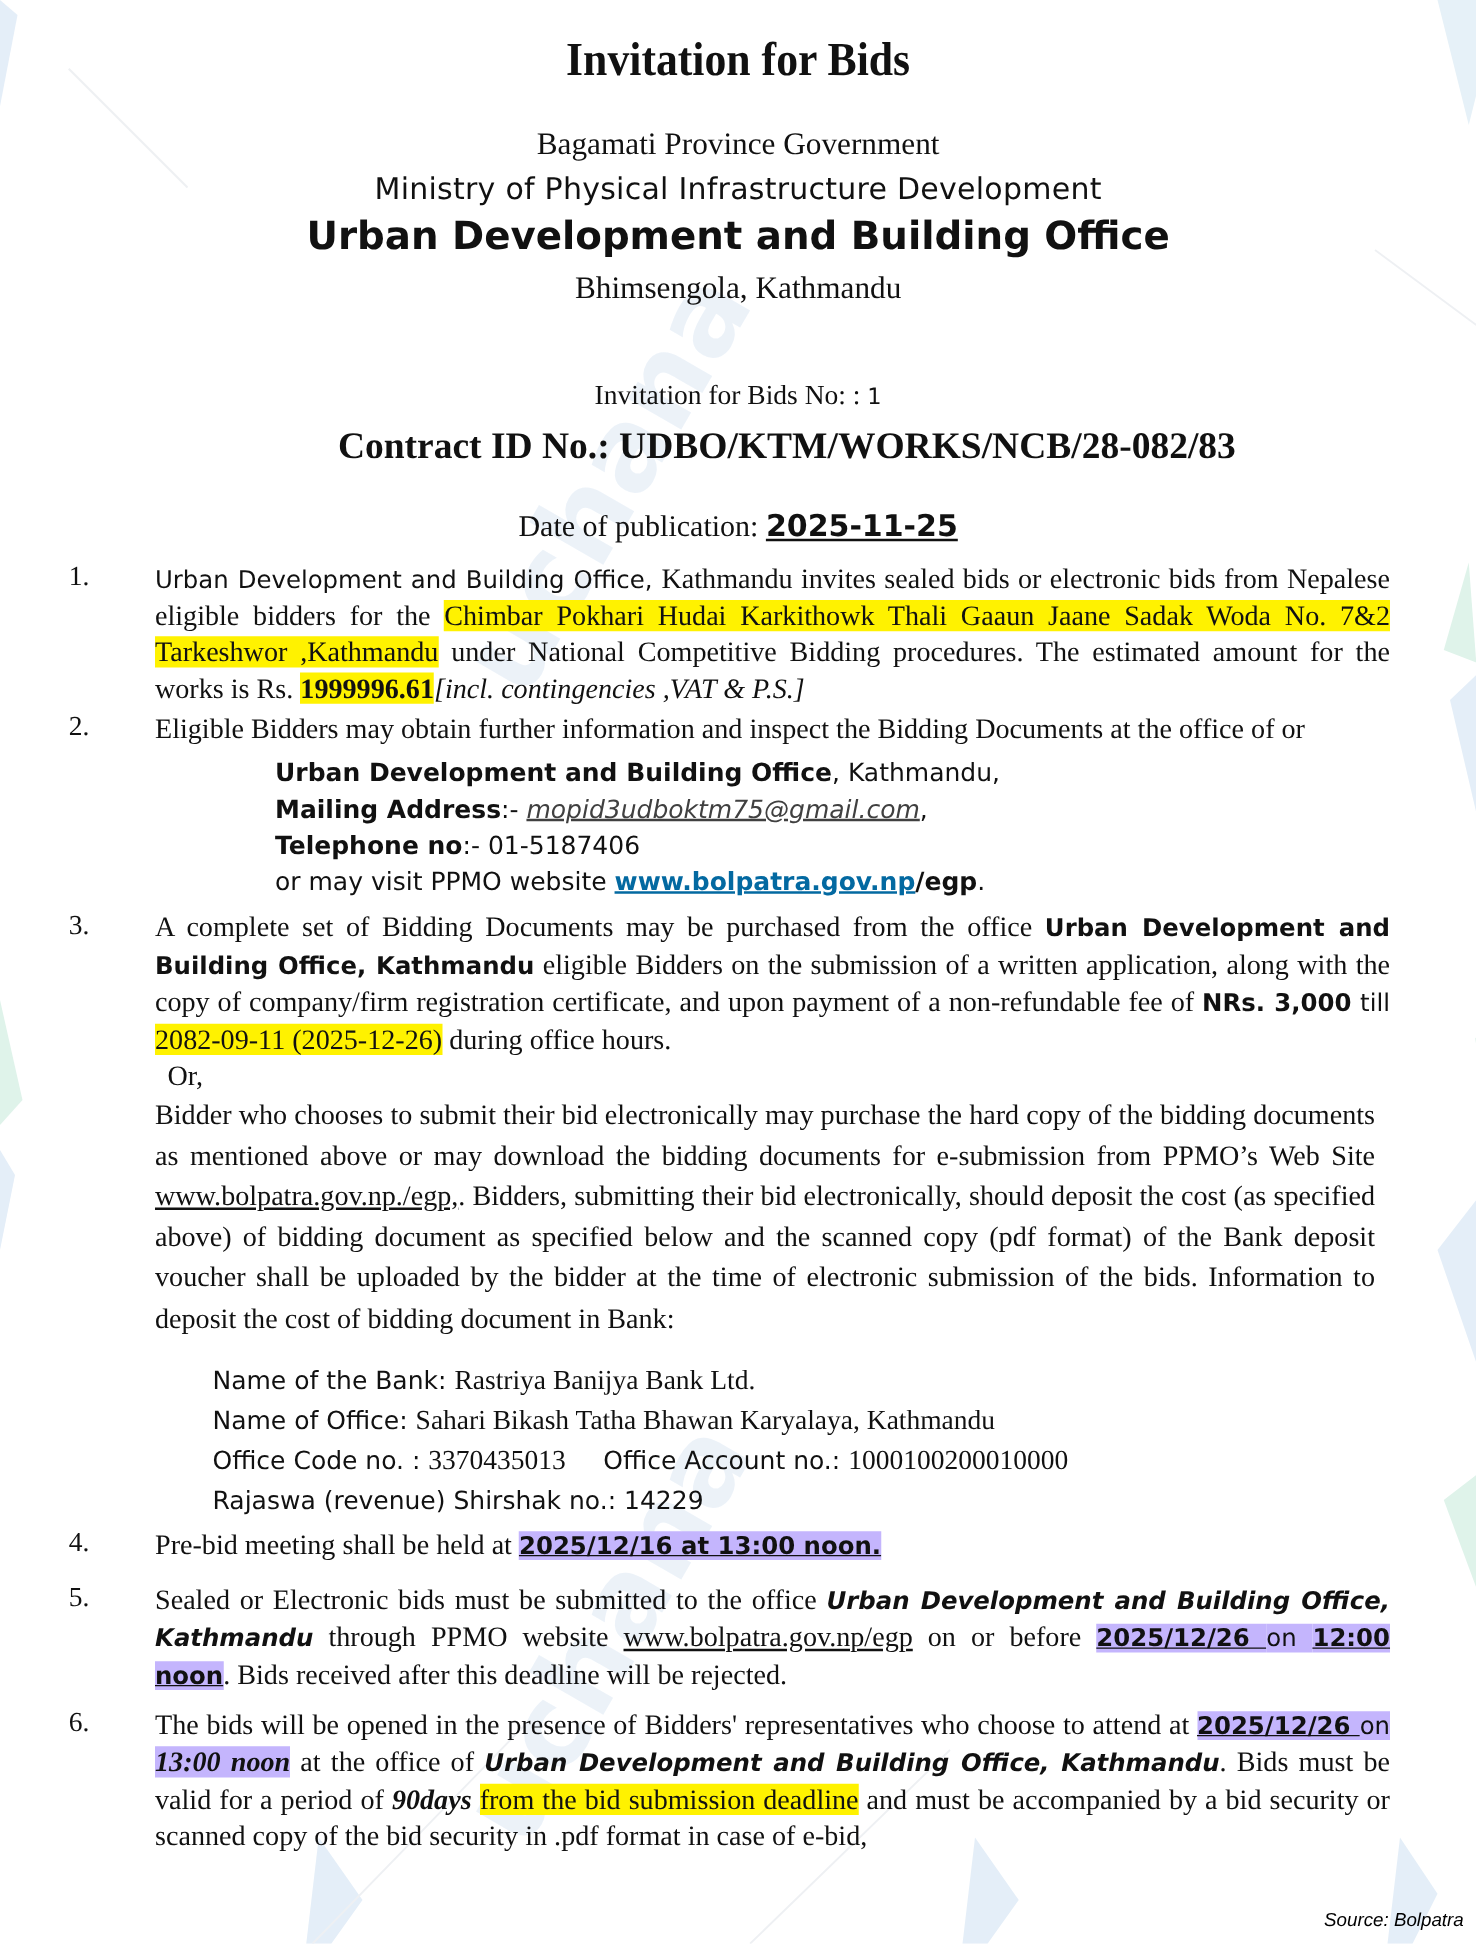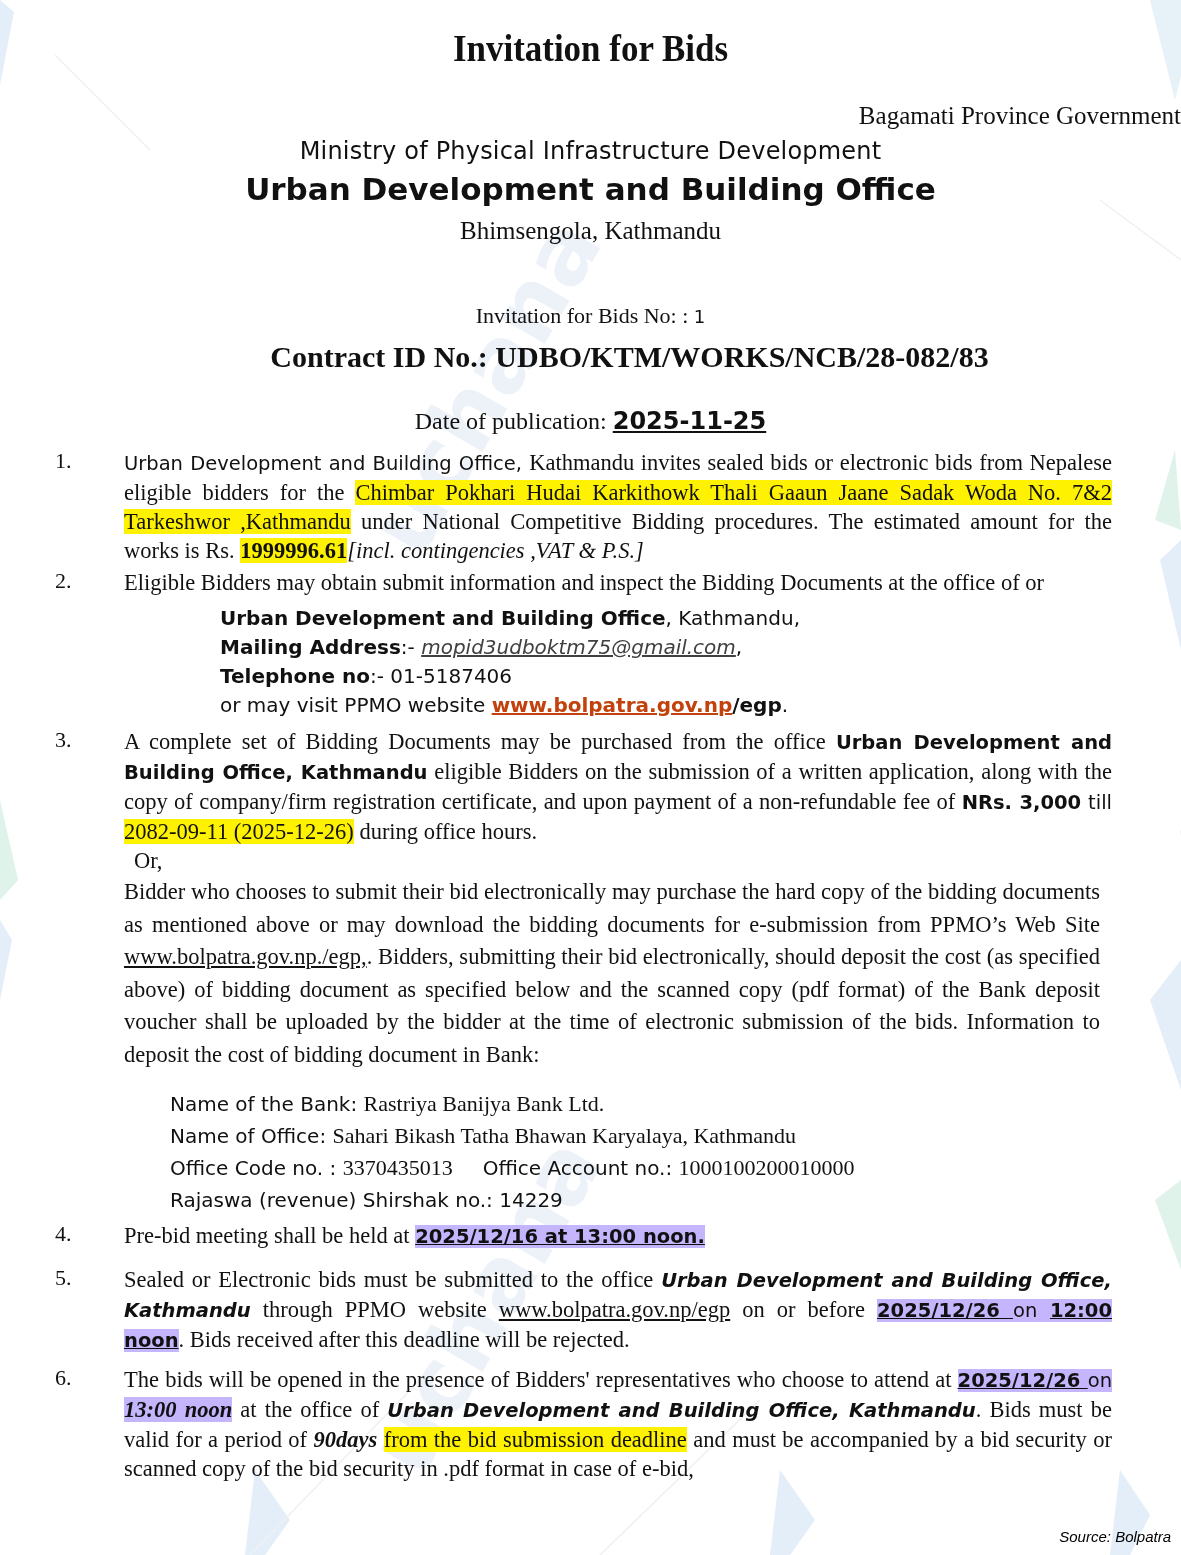--- a/index.html
+++ b/index.html
@@ -6,39 +6,39 @@
   body {
     width: 1181px; height: 1555px; position: relative; overflow: hidden;
     background: #ffffff; color: #111;
     font-family: "Liberation Serif", serif;
   }
   .wm { position: absolute; pointer-events: none; }
   .serif { font-family: "Liberation Serif", serif; }
   .sans { font-family: "DejaVu Sans", "Liberation Sans", sans-serif; }
   .center { position: absolute; left: 0; width: 1181px; text-align: center; }
   .title { top: 26px; font-size: 38px; font-weight: bold; transform: scaleX(0.92); }
-  .prov { top: 102px; font-size: 25px; text-align: right; }
+  .prov { top: 102px; font-size: 25px; }
   .ministry { top: 137px; font-size: 24px; letter-spacing: 0.2px; }
   .office { top: 171px; font-size: 31px; font-weight: bold; }
   .loc { top: 217px; font-size: 25px; }
   .ifb { top: 303px; font-size: 22px; }
   .contract { top: 340px; font-size: 30px; font-weight: bold; padding-left: 39px; }
   .pub { top: 407px; font-size: 24px; }
   .pub .date { font-weight: bold; text-decoration: underline; font-size: 24px; }
 
   .item { position: absolute; left: 0; width: 1181px; }
   .num { position: absolute; left: 55px; font-size: 22px; }
   .body { position: absolute; left: 124px; width: 988px; font-size: 22.5px; line-height: 29px; text-align: justify; }
   .hl-y { background: #fff200; }
   .hl-r { background: #c4b5fd; }
   .b { font-weight: bold; }
   .i { font-style: italic; }
   .u { text-decoration: underline; }
   .addr { position: absolute; left: 220px; font-size: 20px; line-height: 29px; }
-  .link { color: #c2410c; text-decoration: underline; font-weight: bold; }
+  .link { color: #0369a1; text-decoration: underline; font-weight: bold; }
   .bank { position: absolute; left: 170px; font-size: 20px; line-height: 32px; }
   .bank .v { font-family: "Liberation Serif", serif; font-size: 22px; }
   .source { position: absolute; right: 10px; top: 1528px; font-family: "Liberation Sans", sans-serif; font-style: italic; font-size: 15px; color: #000000; }
 </style>
 </head>
 <body>
 
 <svg class="wm" width="1181" height="1555" style="left:0;top:0;">
   <polygon points="0,0 14,12 0,85" fill="#e4eef8"></polygon>
   <polygon points="1150,0 1200,0 1175,100" fill="#e6f1f8"></polygon>
@@ -71,21 +71,21 @@
 
 <div class="item" style="top:448px;">
   <span class="num serif">1.</span>
   <div class="body serif">
     <span class="sans" style="font-size:19.5px">Urban Development and Building Office,</span><span class="sans" style="font-size:19.5px"> </span><span> Kathmandu invites sealed bids or electronic bids from Nepalese eligible bidders for the </span><span class="hl-y">Chimbar Pokhari Hudai Karkithowk Thali Gaaun Jaane Sadak Woda No. 7&amp;2 Tarkeshwor ,Kathmandu</span><span> under National Competitive Bidding procedures. The estimated amount for the works is Rs. </span><span class="hl-y b">1999996.61</span><span class="i">[incl. contingencies  ,VAT &amp; P.S.]</span>
   </div>
 </div>
 
 <div class="item" style="top:568px;">
   <span class="num serif">2.</span>
-  <div class="body serif" style="text-align:left;">Eligible Bidders may obtain submit information and inspect the Bidding Documents at the office of or</div>
+  <div class="body serif" style="text-align:left;">Eligible Bidders may obtain further information and inspect the Bidding Documents at the office of or</div>
 </div>
 <div class="addr sans" style="top:604px;">
   <div><span class="b">Urban Development and Building Office</span><span>, Kathmandu,</span></div>
   <div><span class="b">Mailing Address</span><span>:- </span><a class="i u" style="color:#404040">mopid3udboktm75@gmail.com</a><span>,</span></div>
   <div><span class="b">Telephone no</span><span>:- </span><span>01-5187406</span></div>
   <div><span>or may visit PPMO website </span><a class="link">www.bolpatra.gov.np</a><span class="b">/egp</span><span>.</span></div>
 </div>
 
 <div class="item" style="top:727px;">
   <span class="num serif">3.</span>

